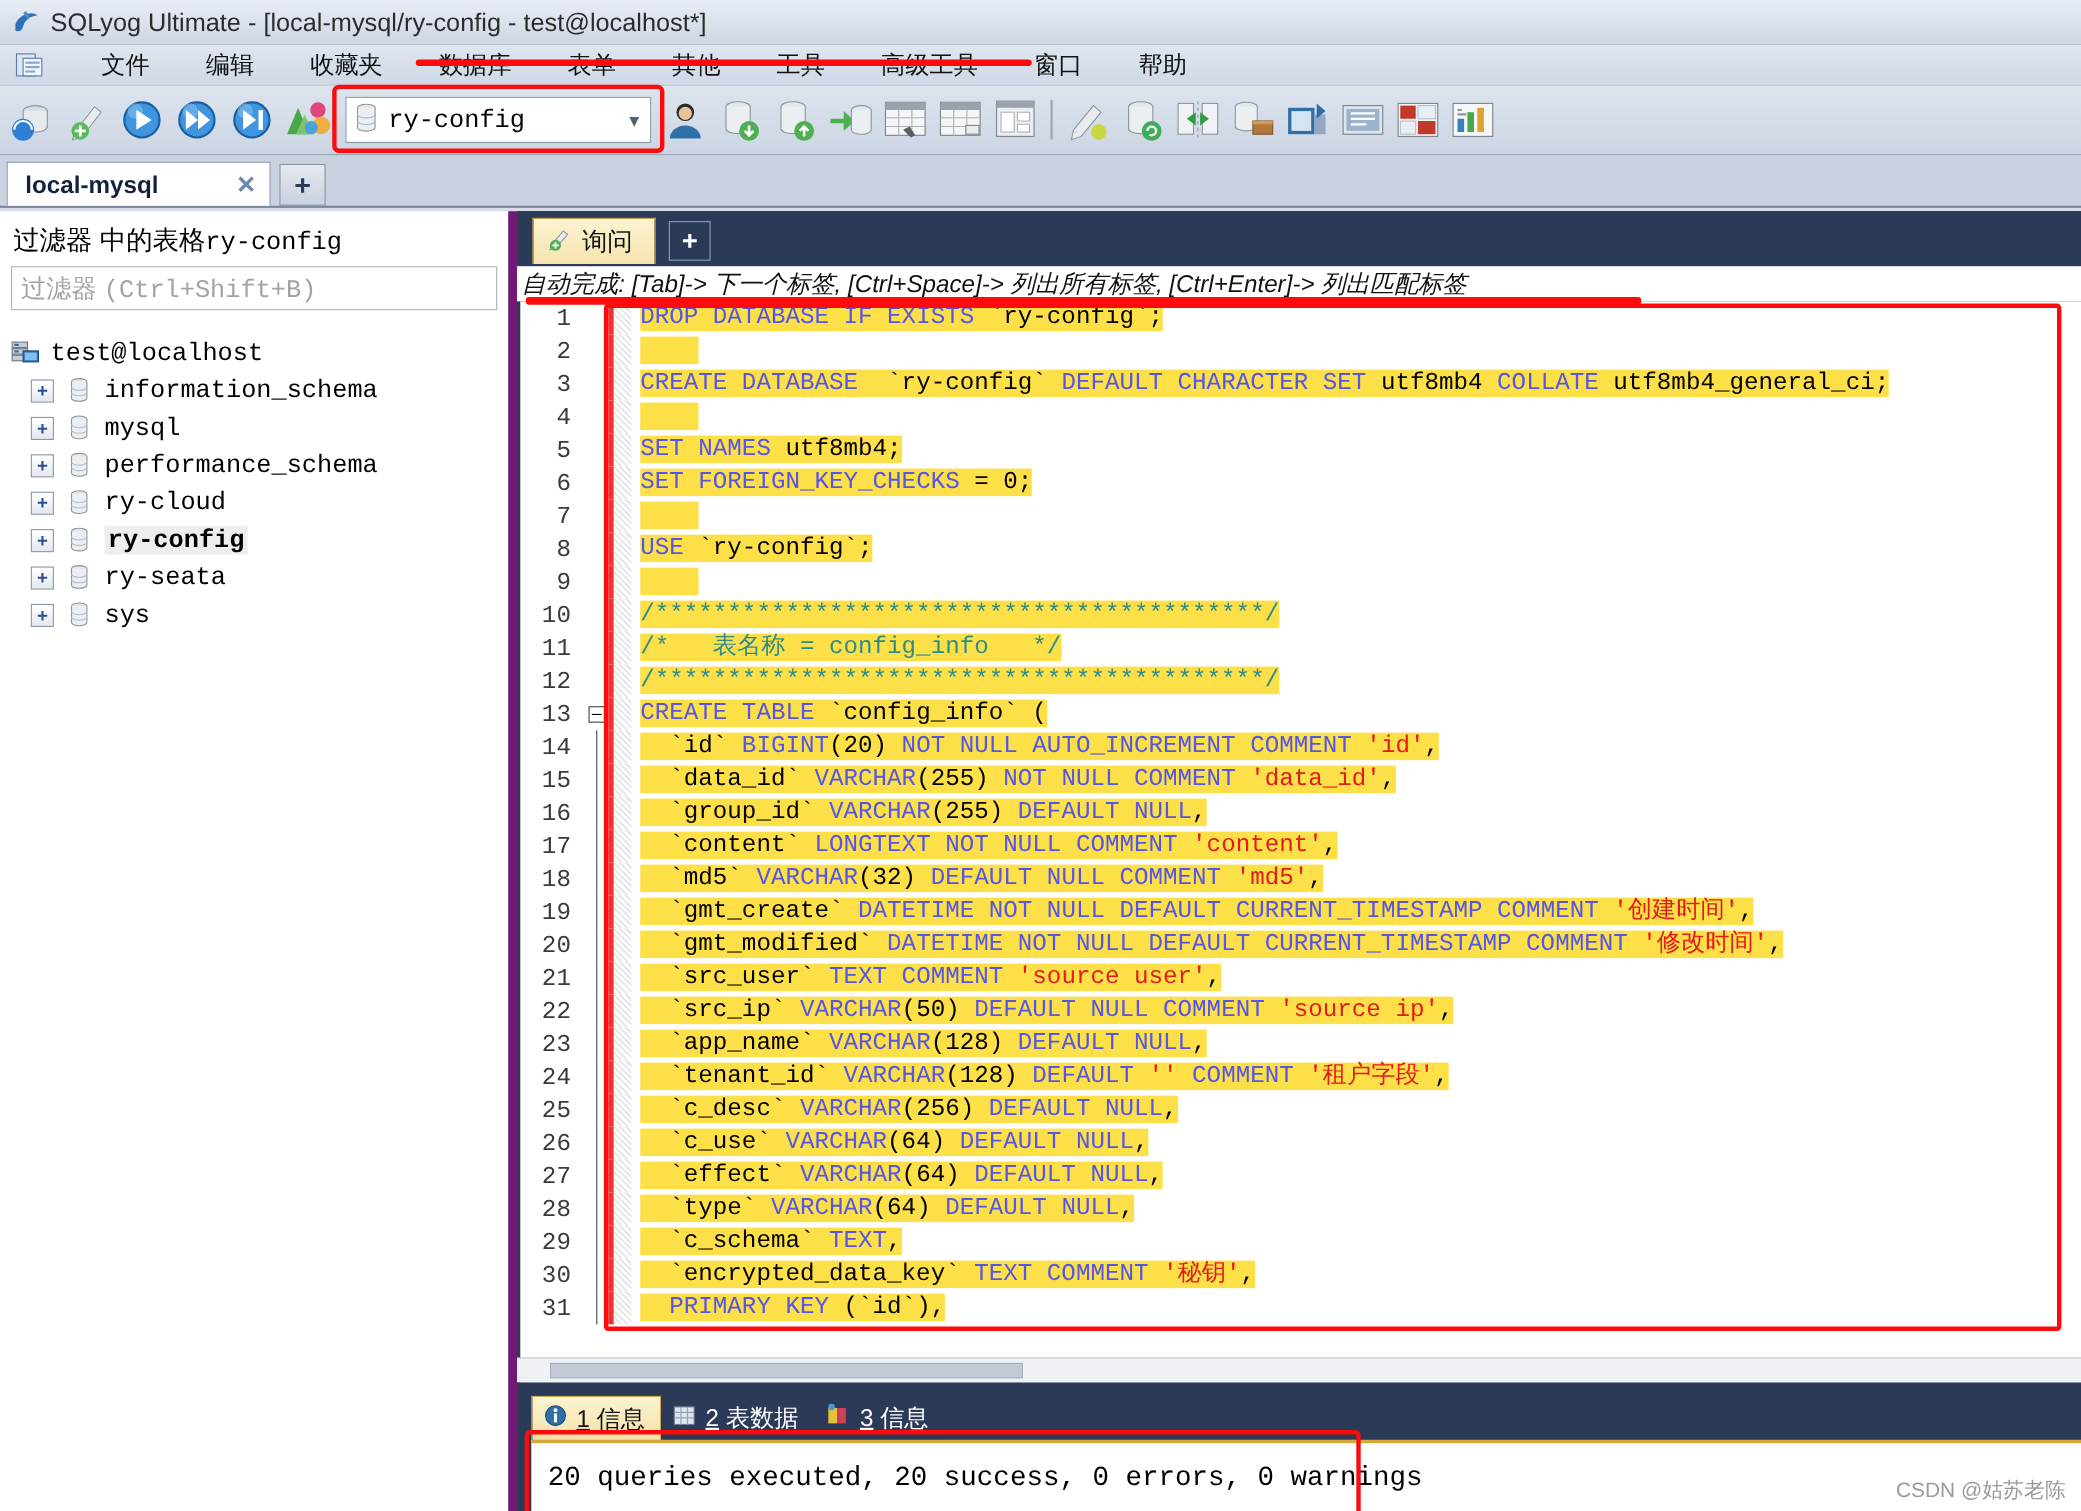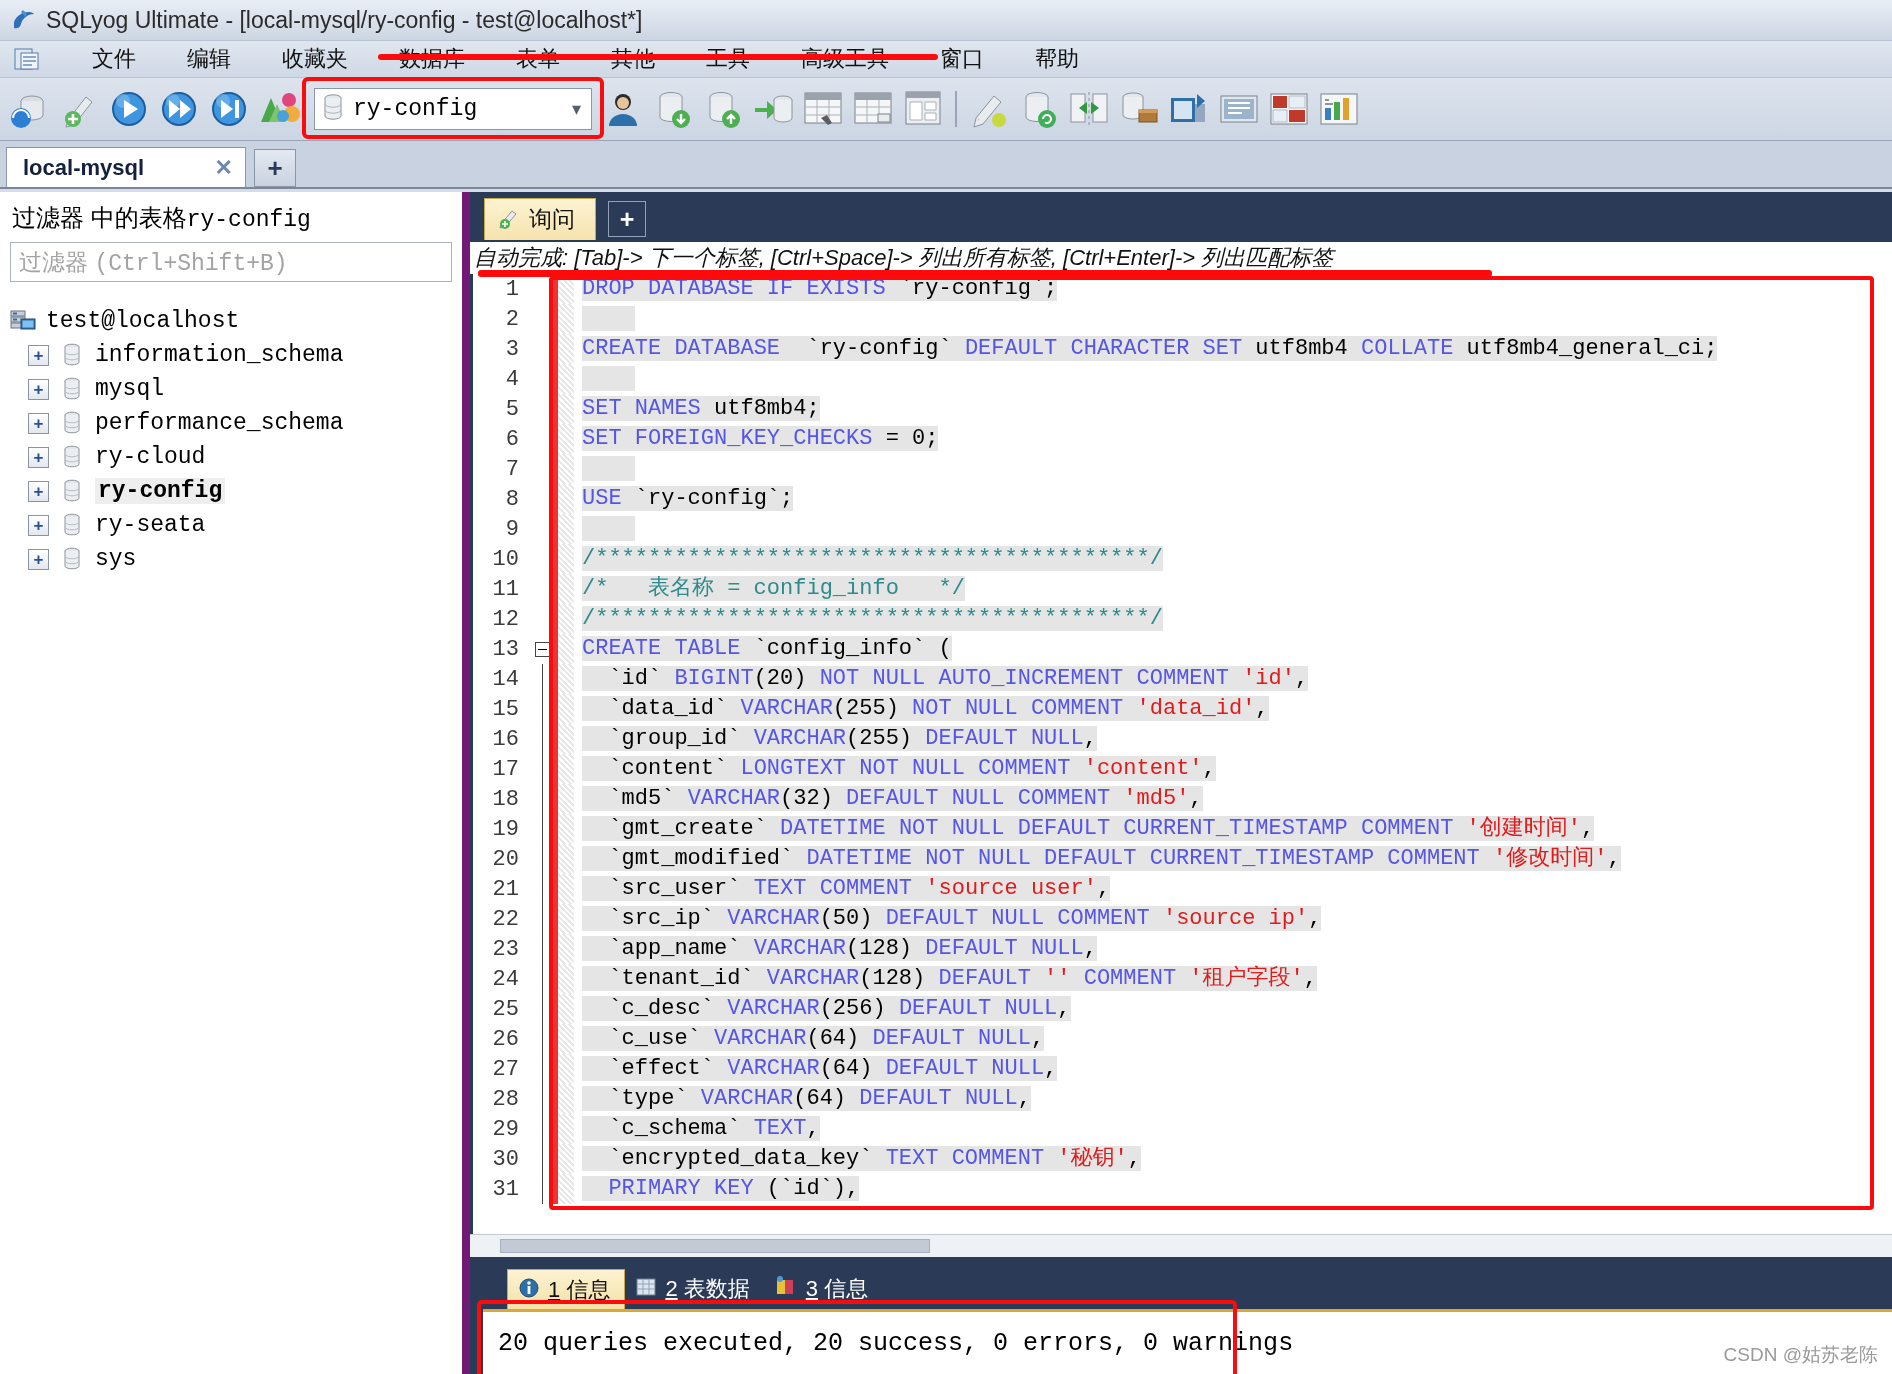--- a/index.html
+++ b/index.html
@@ -326,21 +326,21 @@
     width: 16px; height: 30px; flex:none;
     background-image: repeating-linear-gradient(45deg, #e8e8e8 0 2px, #ffffff 2px 4px);
   }
   .code-text {
     font-family: "Liberation Mono", monospace;
     font-size: 22px;
     line-height: 30px;
     padding-left: 8px;
     white-space: pre;
   }
-  .code-text .sel { background: #e5e5e5; }
+  .code-text .sel { background: #fde047; }
   .kw   { color: #5555e6; }
   .str  { color: #e01b1b; }
   .cmt  { color: #2e8b8b; }
   .plain{ color: #000000; }
 
   .redbox-editor {
     position: absolute;
     border: 4px solid #fb0b0b;
     border-radius: 4px;
     box-sizing: border-box;
@@ -377,21 +377,20 @@
     height: 40px;
     display: flex; align-items: center;
     padding: 0 14px 0 10px;
     background: #2b3a57;
     box-sizing: border-box;
   }
   .res-tab.active {
     background: linear-gradient(to bottom,#fdf3d2,#f5e1a8);
     border: 1px solid #c9a84c;
     border-bottom: none;
-    margin-left: 24px;
   }
   .res-tab .label {
     font-size: 22px; margin-left: 8px;
     color: #ffffff;
   }
   .res-tab.active .label { color: #111; }
   .res-tab .label u { text-decoration: underline; }
   .result-panel {
     background: #ffffff;
     border-top: 3px solid #d8a93a;

